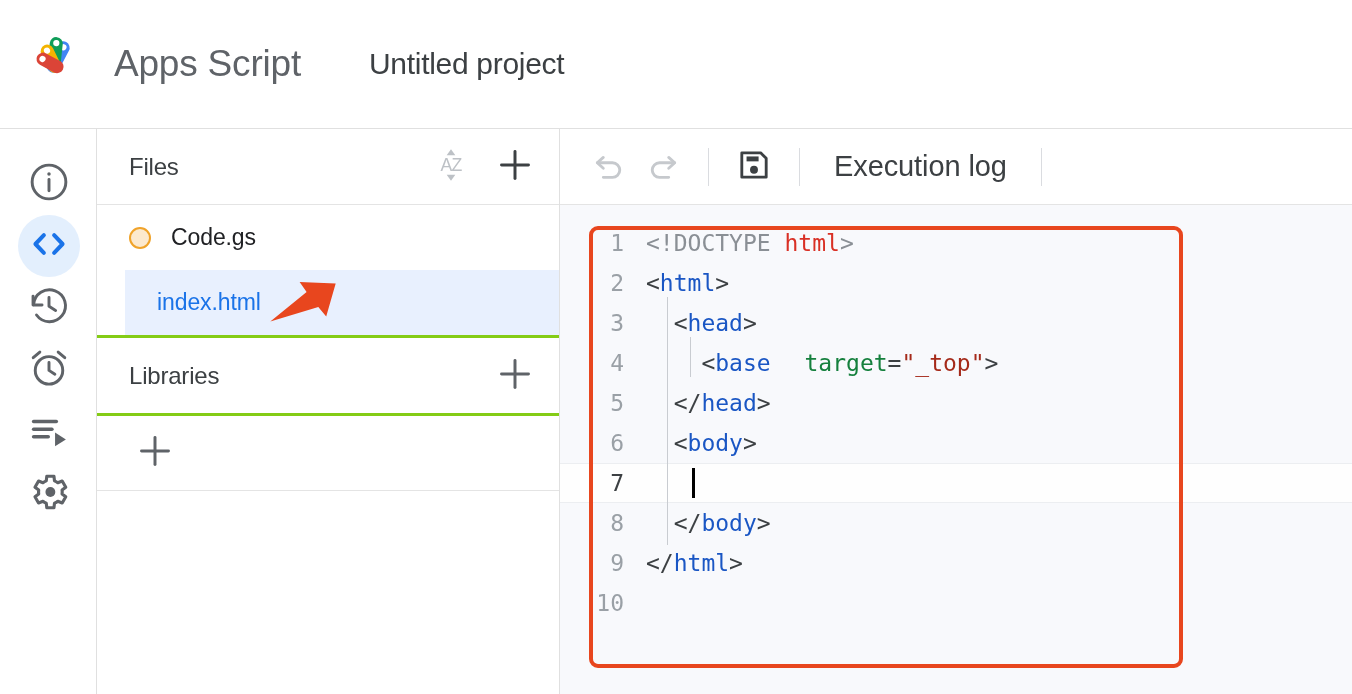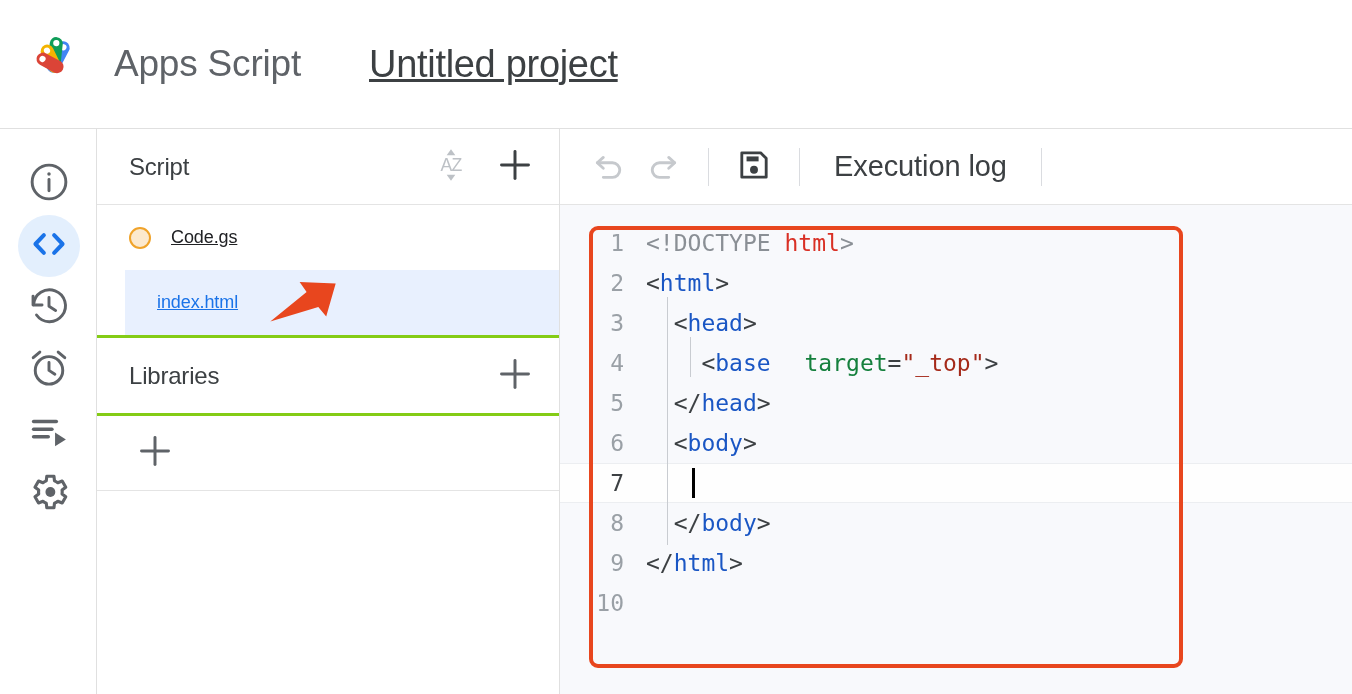--- a/index.html
+++ b/index.html
@@ -35,25 +35,24 @@
   }
   .brand-name {
     margin-left: 32px;
     font-size: 37px;
     color: #5f6368;
     letter-spacing: -0.2px;
     white-space: nowrap;
   }
   .project-title {
     margin-left: 68px;
-    font-size: 38px;
+    font-size: 30px;
     color: #3c4043;
     letter-spacing: -0.3px;
     white-space: nowrap;
-    text-decoration: underline;
   }
 
   
   .rail {
     position: absolute; top: 129px; left: 0;
     width: 97px; height: 565px;
     background: #ffffff;
     border-right: 1px solid #e0e0e0;
     padding-top: 24px;
   }
@@ -106,21 +105,21 @@
     background: #ffffff;
   }
   .file-row.selected { background: #e8f0fe; margin-left: 28px; }
   .file-dot {
     width: 22px; height: 22px; border-radius: 50%;
     border: 2px solid #f0a32a;
     background: #fce9ce;
     margin-right: 20px;
     flex: none;
   }
-  .file-name { font-size: 18px; color: #202124; letter-spacing: -0.1px; text-decoration: underline; }
+  .file-name { font-size: 23px; color: #202124; letter-spacing: -0.1px; }
   .file-row.selected .file-name { color: #1a73e8; }
   .section-row {
     height: 78px;
     display: flex; align-items: center;
     padding: 0 18px 0 32px;
     border-top: 3px solid #84cc16;
     background: #ffffff;
   }
   .section-row.last { border-bottom: 1px solid #e4e4e4; }
   .section-title { font-size: 24px; color: #3c4043; flex: 1; letter-spacing: -0.2px; }
@@ -340,21 +339,21 @@
           <circle cx="12.75" cy="12" r="2.7" fill="#5f6368" stroke="none"></circle>
         </svg>
       </span>
     </div>
 
   </div>
 
   <div class="files-panel">
 
     <div class="files-header">
-      <div class="files-title">Script</div>
+      <div class="files-title">Files</div>
       <div class="sort-btn">
         <span>
           <svg width="40" height="40" viewBox="0 0 24 24">
             <text x="12" y="15.6" font-family="Liberation Sans, sans-serif" font-size="10.6" fill="#bdc1c6" text-anchor="middle" letter-spacing="-0.4">AZ</text>
             <path d="M12 2.6 L14.6 6.1 L9.4 6.1 Z" fill="#bdc1c6"></path>
             <path d="M12 21.4 L9.4 17.9 L14.6 17.9 Z" fill="#bdc1c6"></path>
           </svg>
         </span>
       </div>
       <div class="add-btn">

